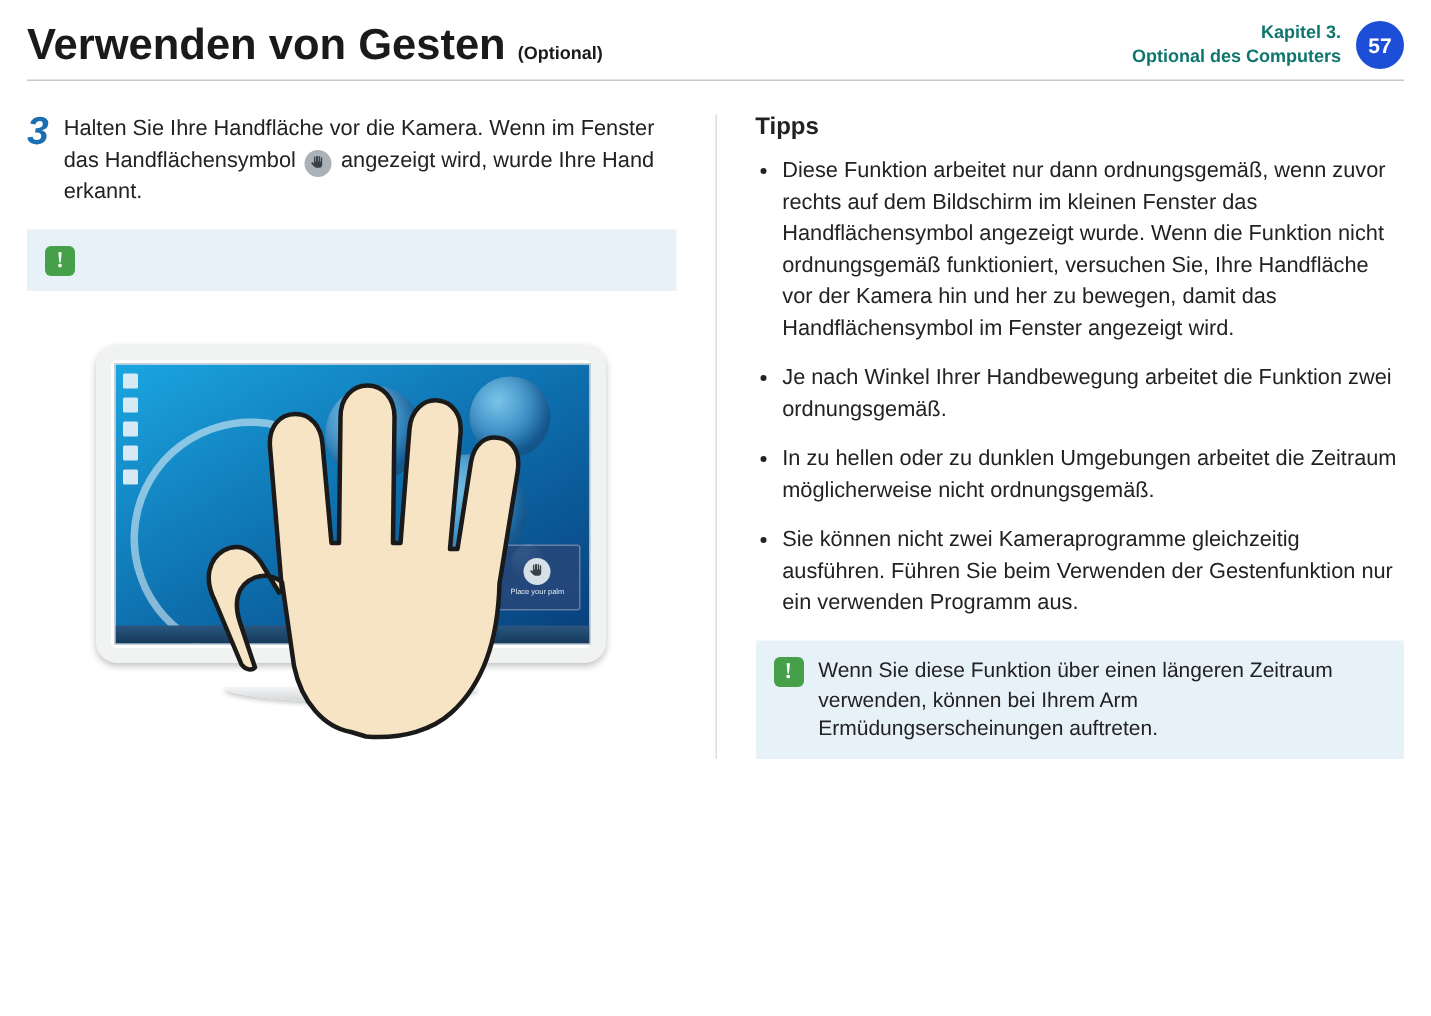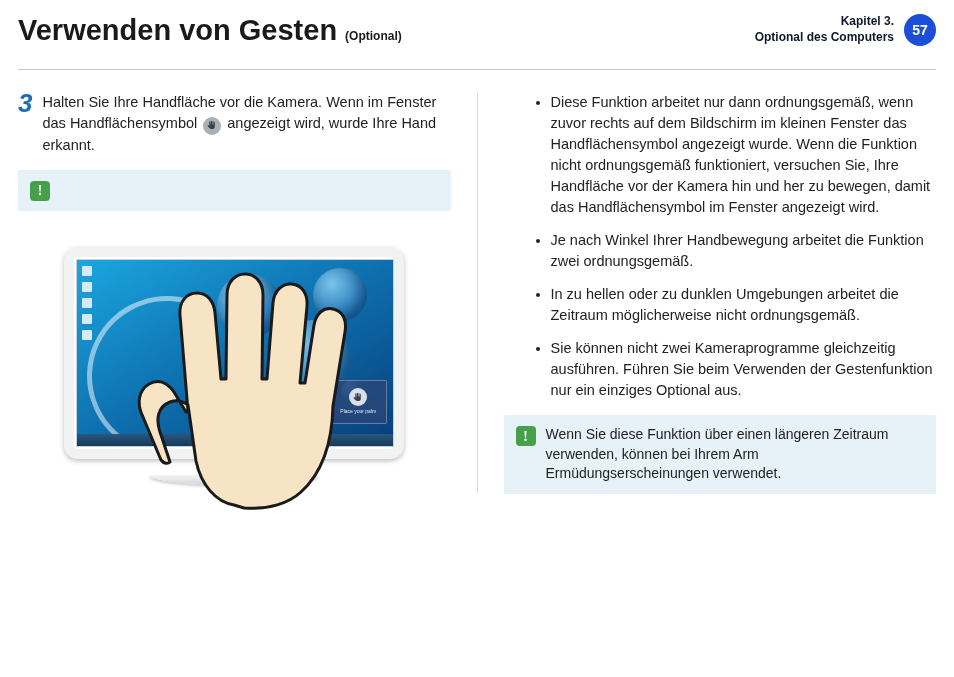--- a/index.html
+++ b/index.html
@@ -11,21 +11,21 @@
   }
   .page {
     padding: 14px 18px 18px 18px;
     box-sizing: border-box;
   }
   .header {
     display: flex;
     align-items: flex-start;
     justify-content: space-between;
     border-bottom: 1px solid #c8c8c8;
-    padding-bottom: 22px;
+    padding-bottom: 6px;
   }
   .header h1 {
     margin: 0;
     font-size: 29px;
     font-weight: 700;
     color: #1a1a1a;
     display: flex;
     align-items: baseline;
     gap: 8px;
   }
@@ -33,21 +33,21 @@
     font-size: 12px;
     font-weight: 700;
   }
   .header-right {
     display: flex;
     align-items: flex-start;
     gap: 10px;
   }
   .chapter {
     text-align: right;
-    color: #0f172a;
+    color: #0f766e;
     font-weight: 700;
     font-size: 12px;
     line-height: 1.3;
   }
   .page-num {
     background: #1d4ed8;
     color: #fff;
     width: 32px;
     height: 32px;
     border-radius: 50%;
@@ -127,21 +127,20 @@
     font-weight: 700;
   }
   ul.tips {
     margin: 0;
     padding: 0 0 0 18px;
     font-size: 14.5px;
     line-height: 1.45;
   }
   ul.tips li {
     margin-bottom: 12px;
-    margin-left: 29px;
   }
   .illus-wrap {
     margin-top: 36px;
     display: flex;
     justify-content: center;
   }
   .monitor {
     position: relative;
     width: 340px;
   }
@@ -346,26 +345,27 @@
                        c-1 40 -12 68 -32 86 -12 11 -32 18 -57 16 z"></path>
             </g>
           </svg>
         </div>
       </div>
     </div>
 
     <div class="col-divider"></div>
 
     <div class="col">
+      <h3 class="tipps">Tipps</h3>
       <ul class="tips">
         <li>Diese Funktion arbeitet nur dann ordnungsgemäß, wenn zuvor rechts auf dem Bildschirm im kleinen Fenster das Handflächensymbol angezeigt wurde. Wenn die Funktion nicht ordnungsgemäß funktioniert, versuchen Sie, Ihre Handfläche vor der Kamera hin und her zu bewegen, damit das Handflächensymbol im Fenster angezeigt wird.</li>
         <li>Je nach Winkel Ihrer Handbewegung arbeitet die Funktion zwei ordnungsgemäß.</li>
         <li>In zu hellen oder zu dunklen Umgebungen arbeitet die Zeitraum möglicherweise nicht ordnungsgemäß.</li>
-        <li>Sie können nicht zwei Kameraprogramme gleichzeitig ausführen. Führen Sie beim Verwenden der Gestenfunktion nur ein einziges Optional aus.</li>
+        <li>Sie können nicht zwei Kameraprogramme gleichzeitig ausführen. Führen Sie beim Verwenden der Gestenfunktion nur ein verwenden Programm aus.</li>
       </ul>
 
       <div class="note">
         <div class="note-icon">!</div>
-        <div>Wenn Sie diese Funktion über einen längeren Zeitraum verwenden, können bei Ihrem Arm Ermüdungserscheinungen verwendet.</div>
+        <div>Wenn Sie diese Funktion über einen längeren Zeitraum verwenden, können bei Ihrem Arm Ermüdungserscheinungen auftreten.</div>
       </div>
     </div>
   </div>
 </div>
 
 </body></html>

